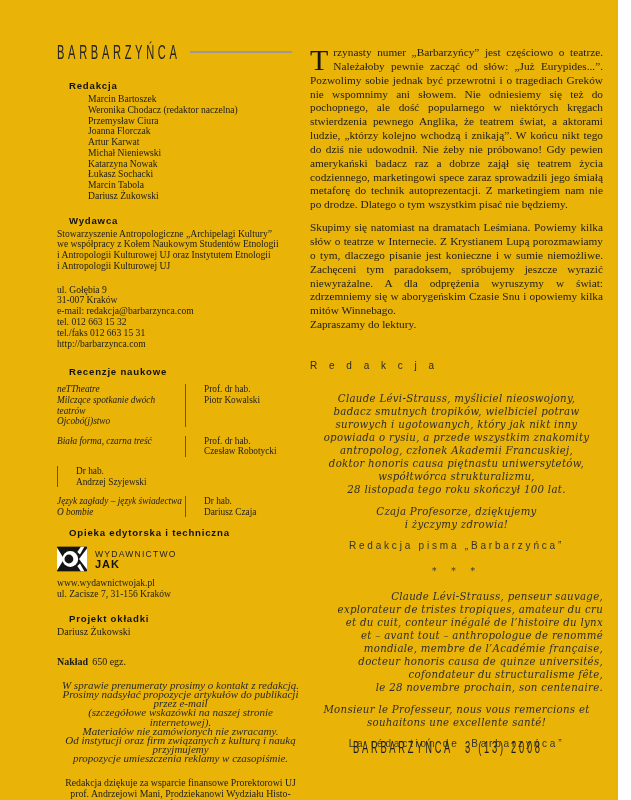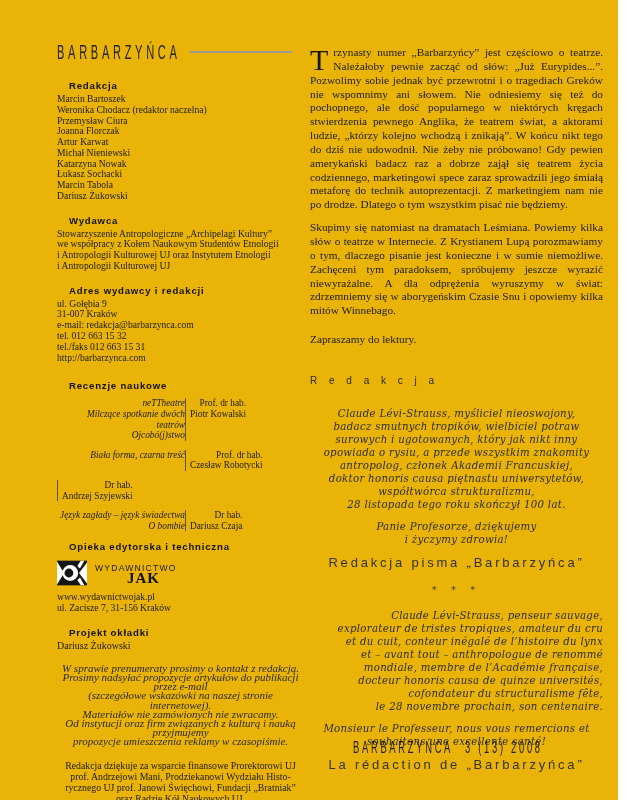--- a/index.html
+++ b/index.html
@@ -15,69 +15,69 @@
     font-family:"Liberation Sans",sans-serif;font-weight:400;font-size:13.5px;
     letter-spacing:4.5px;display:inline-block;transform:scale(0.82,1.55);
     transform-origin:0 50%;color:#242424;white-space:nowrap;
   }
   .logo-rule{flex:1;height:2px;background:#9a9a9a;margin-left:-18px;margin-right:12px;}
   .sec-h{
     font-family:"Liberation Sans",sans-serif;font-weight:700;font-size:9.6px;
     letter-spacing:0.8px;color:#111;margin:0 0 3px 12px;
   }
   .serif-sm{font-size:9.6px;line-height:10.8px;white-space:pre-line;}
-  .members{font-size:9.6px;line-height:10.75px;white-space:pre-line;}
+  .members{font-size:9.6px;line-height:10.75px;white-space:pre-line;margin-left:31px;}
   .mt-sec{margin-top:13px;}
-  .rev-table{margin-top:4px;text-align:right;}
+  .rev-table{margin-top:4px;}
   .rev-row{display:flex;margin-bottom:9px;}
   .rev-title{
     width:128px;font-style:italic;font-size:9.3px;line-height:10.6px;
     white-space:pre-line;flex-shrink:0;
   }
   .rev-name{
-    border-left:1px solid #555;padding-left:4px;font-size:9.3px;line-height:10.6px;
+    border-left:1px solid #555;padding-left:18px;font-size:9.3px;line-height:10.6px;
     white-space:pre-line;
   }
   .jak-row{display:flex;align-items:center;margin:8px 0 6px 0;}
   .jak-mark{width:30px;height:26px;margin-right:8px;flex-shrink:0;}
   .jak-text1{font-family:"Liberation Sans",sans-serif;font-size:8.6px;letter-spacing:1.2px;color:#222;line-height:10px;}
-  .jak-text2{font-family:Liberation Serif, serif;font-weight:700;font-size:15px;letter-spacing:1px;color:#111;line-height:11px;margin-left:32px;}
+  .jak-text2{font-family:Liberation Sans, sans-serif;font-weight:700;font-size:11px;letter-spacing:1px;color:#111;line-height:11px;}
   .notes{
     margin-top:12px;text-align:center;font-style:italic;font-size:11px;
     line-height:9.2px;white-space:pre-line;color:#2a2a2a;
   }
   .thanks{
     margin-top:13px;text-align:center;font-size:9.8px;line-height:11.2px;
     white-space:pre-line;
   }
   .nklabel{font-weight:700;}
   
   .right-col{position:absolute;left:310px;top:46px;width:293px;}
   .body-par{
     font-size:11.3px;line-height:13.85px;text-align:justify;margin:0;
   }
   .body-par + .body-par{margin-top:9px;}
   .dropcap{
     float:left;font-size:30px;line-height:25px;padding:1px 5px 0 0;
     font-family:"Liberation Serif",serif;color:#161616;
   }
-  .closing{font-size:11.3px;margin-top:15px;}
+  .closing{font-size:11.3px;}
   .sig-redakcja{
     font-family:"Liberation Sans",sans-serif;font-size:10px;letter-spacing:4.5px;
     color:#2a2a2a;margin-top:30px;
   }
   .script-block{
     font-family:"DejaVu Serif",serif;font-style:italic;font-size:10.2px;
     line-height:13px;letter-spacing:0.3px;color:#2e2e2e;text-align:center;
     white-space:pre-line;
   }
   .tribute-pl{margin-top:21px;}
   .wish{margin-top:9px;}
   .script-sig{
-    font-family:"Liberation Sans",sans-serif;font-size:13px;letter-spacing:2.8px;
+    font-family:"Liberation Sans",sans-serif;font-size:10px;letter-spacing:2.8px;
     color:#333;text-align:center;margin-top:9px;
   }
   .stars{
     text-align:center;margin-top:15px;font-size:9px;letter-spacing:6px;color:#333;
     font-family:"DejaVu Serif",serif;
   }
   .tribute-fr{margin-top:14px;text-align:right;}
   
   .footer-brand{
     position:absolute;left:353px;top:741px;display:flex;align-items:center;white-space:nowrap;
@@ -120,21 +120,20 @@
 
     <div class="mt-sec">
       <div class="sec-h">Wydawca</div>
       <div class="serif-sm">Stowarzyszenie Antropologiczne „Archipelagi Kultury”
 we współpracy z Kołem Naukowym Studentów Etnologii
 i Antropologii Kulturowej UJ oraz Instytutem Etnologii
 i Antropologii Kulturowej UJ</div>
     </div>
 
     <div class="mt-sec">
-      <div class="sec-h">Adres wydawcy i redakcji</div>
       <div class="serif-sm">ul. Gołębia 9
 31-007 Kraków
 e-mail: redakcja@barbarzynca.com
 tel. 012 663 15 32
 tel./faks 012 663 15 31
 http://barbarzynca.com</div>
     </div>
 
     <div class="mt-sec" style="margin-top:17px;">
       <div class="sec-h" style="margin-bottom:7px;">Recenzje naukowe</div>
@@ -183,20 +182,24 @@
       </div>
       <div class="serif-sm">www.wydawnictwojak.pl</div>
       <div class="serif-sm">ul. Zacisze 7, 31-156 Kraków</div>
     </div>
 
     <div class="mt-sec">
       <div class="sec-h">Projekt okładki</div>
       <div class="serif-sm" style="font-size:10px;">Dariusz Żukowski</div>
     </div>
 
+    <div class="mt-sec">
+      <span class="serif-sm nklabel" style="font-size:10px;">Nakład</span>
+      <span class="serif-sm" style="font-size:10px;">650 egz.</span>
+    </div>
 
     <div class="notes">W sprawie prenumeraty prosimy o kontakt z redakcją.
 Prosimy nadsyłać propozycje artykułów do publikacji przez e-mail
 (szczegółowe wskazówki na naszej stronie internetowej).
 Materiałów nie zamówionych nie zwracamy.
 Od instytucji oraz firm związanych z kulturą i nauką przyjmujemy
 propozycje umieszczenia reklamy w czasopiśmie.</div>
 
     <div class="thanks">Redakcja dziękuje za wsparcie finansowe Prorektorowi UJ
 prof. Andrzejowi Mani, Prodziekanowi Wydziału Histo-
@@ -218,21 +221,21 @@
     <div class="sig-redakcja">R e d a k c j a</div>
 
     <div class="script-block tribute-pl">Claude Lévi-Strauss, myśliciel nieoswojony,
 badacz smutnych tropików, wielbiciel potraw
 surowych i ugotowanych, który jak nikt inny
 opowiada o rysiu, a przede wszystkim znakomity
 antropolog, członek Akademii Francuskiej,
 doktor honoris causa piętnastu uniwersytetów,
 współtwórca strukturalizmu,
 28 listopada tego roku skończył 100 lat.</div>
-    <div class="script-block wish">Panie Profesorze, dziękujemy
+    <div class="script-block wish">Czaja Profesorze, dziękujemy
 i życzymy zdrowia!</div>
     <div class="script-sig">Redakcja pisma „Barbarzyńca”</div>
 
     <div class="stars">* * *</div>
 
     <div class="script-block tribute-fr">Claude Lévi-Strauss, penseur sauvage,
 explorateur de tristes tropiques, amateur du cru
 et du cuit, conteur inégalé de l’histoire du lynx
 et – avant tout – anthropologue de renommé
 mondiale, membre de l’Académie française,

